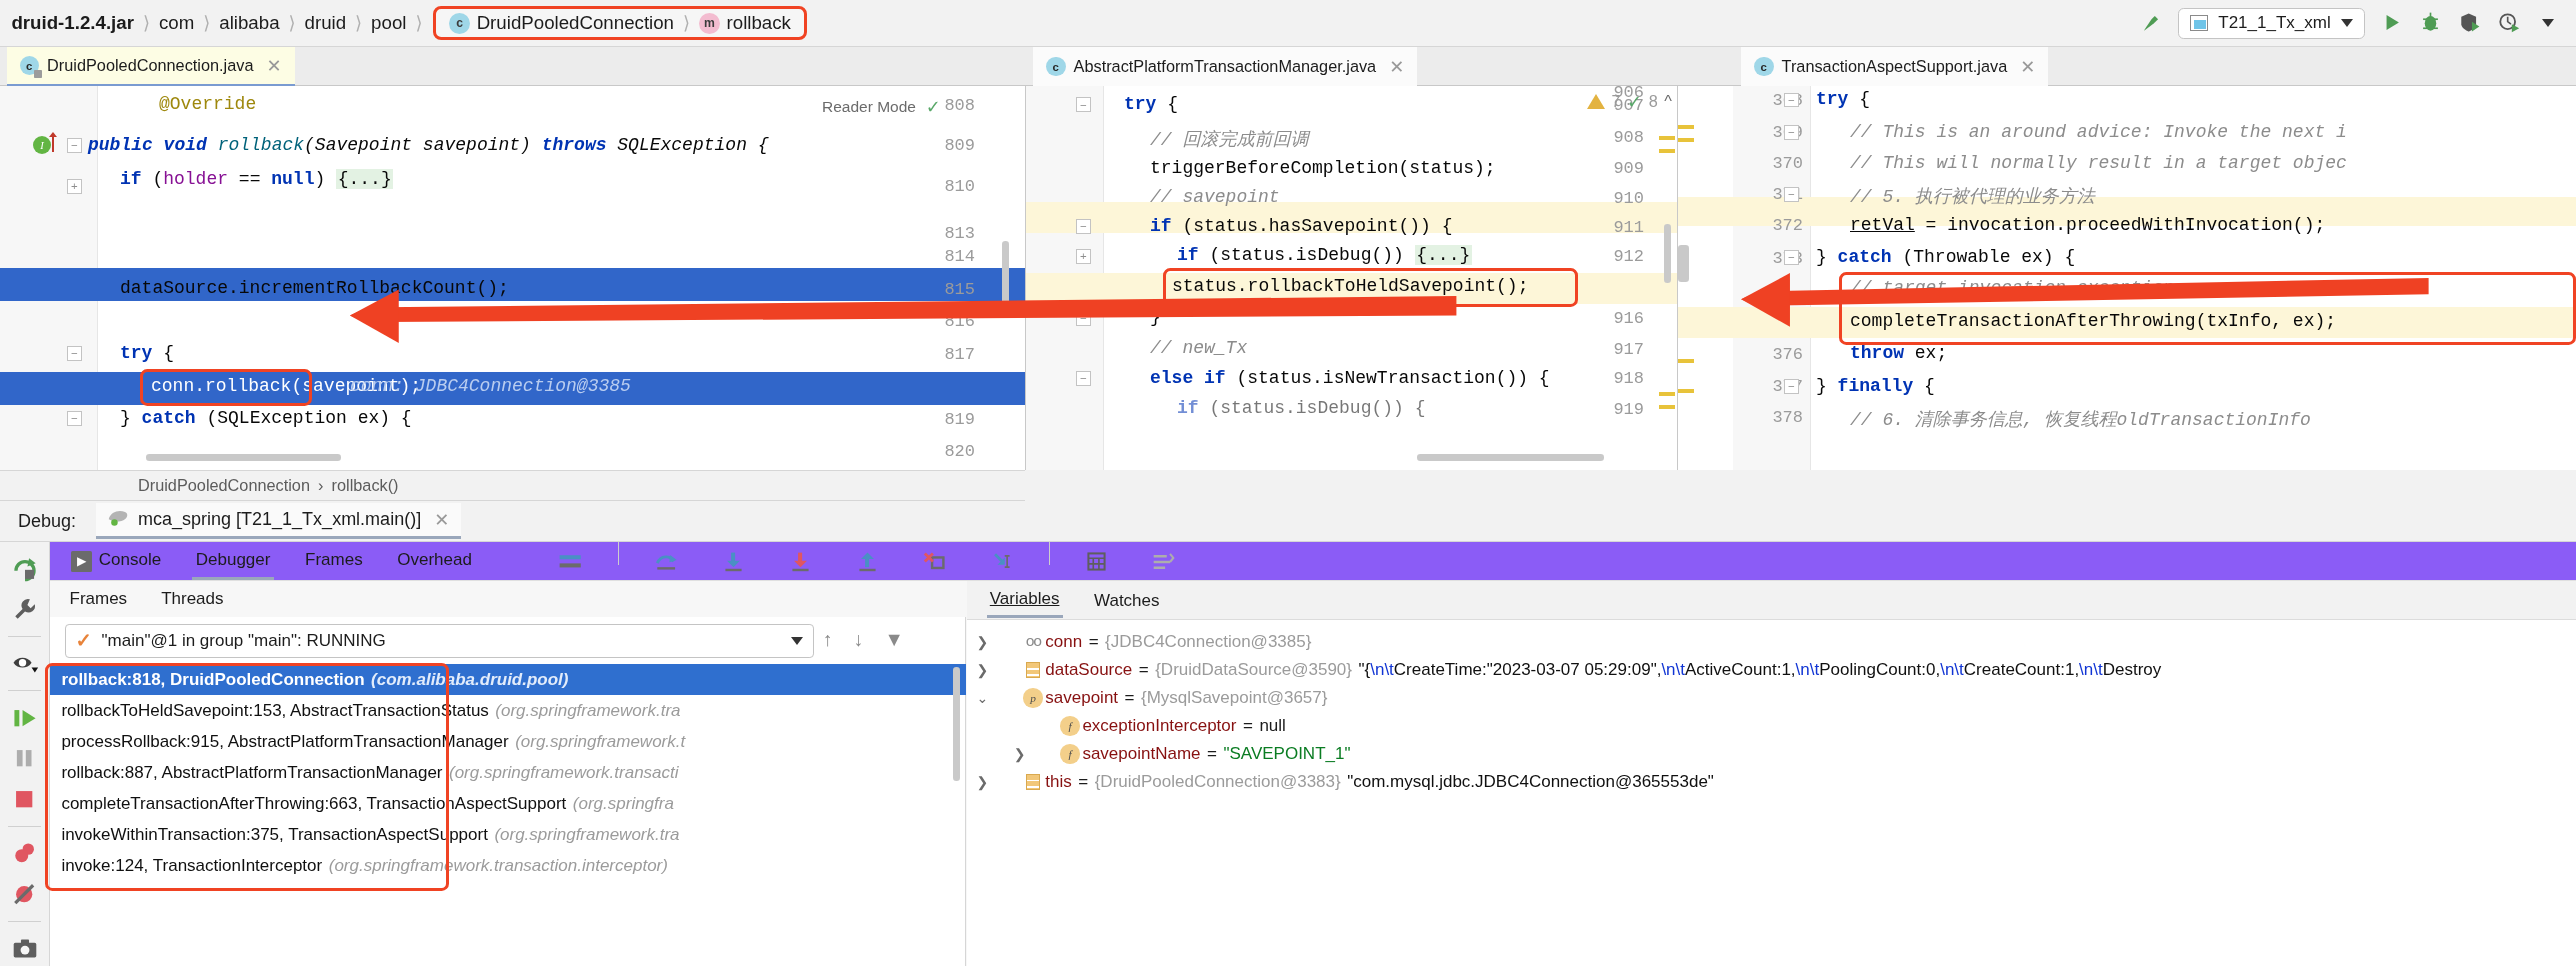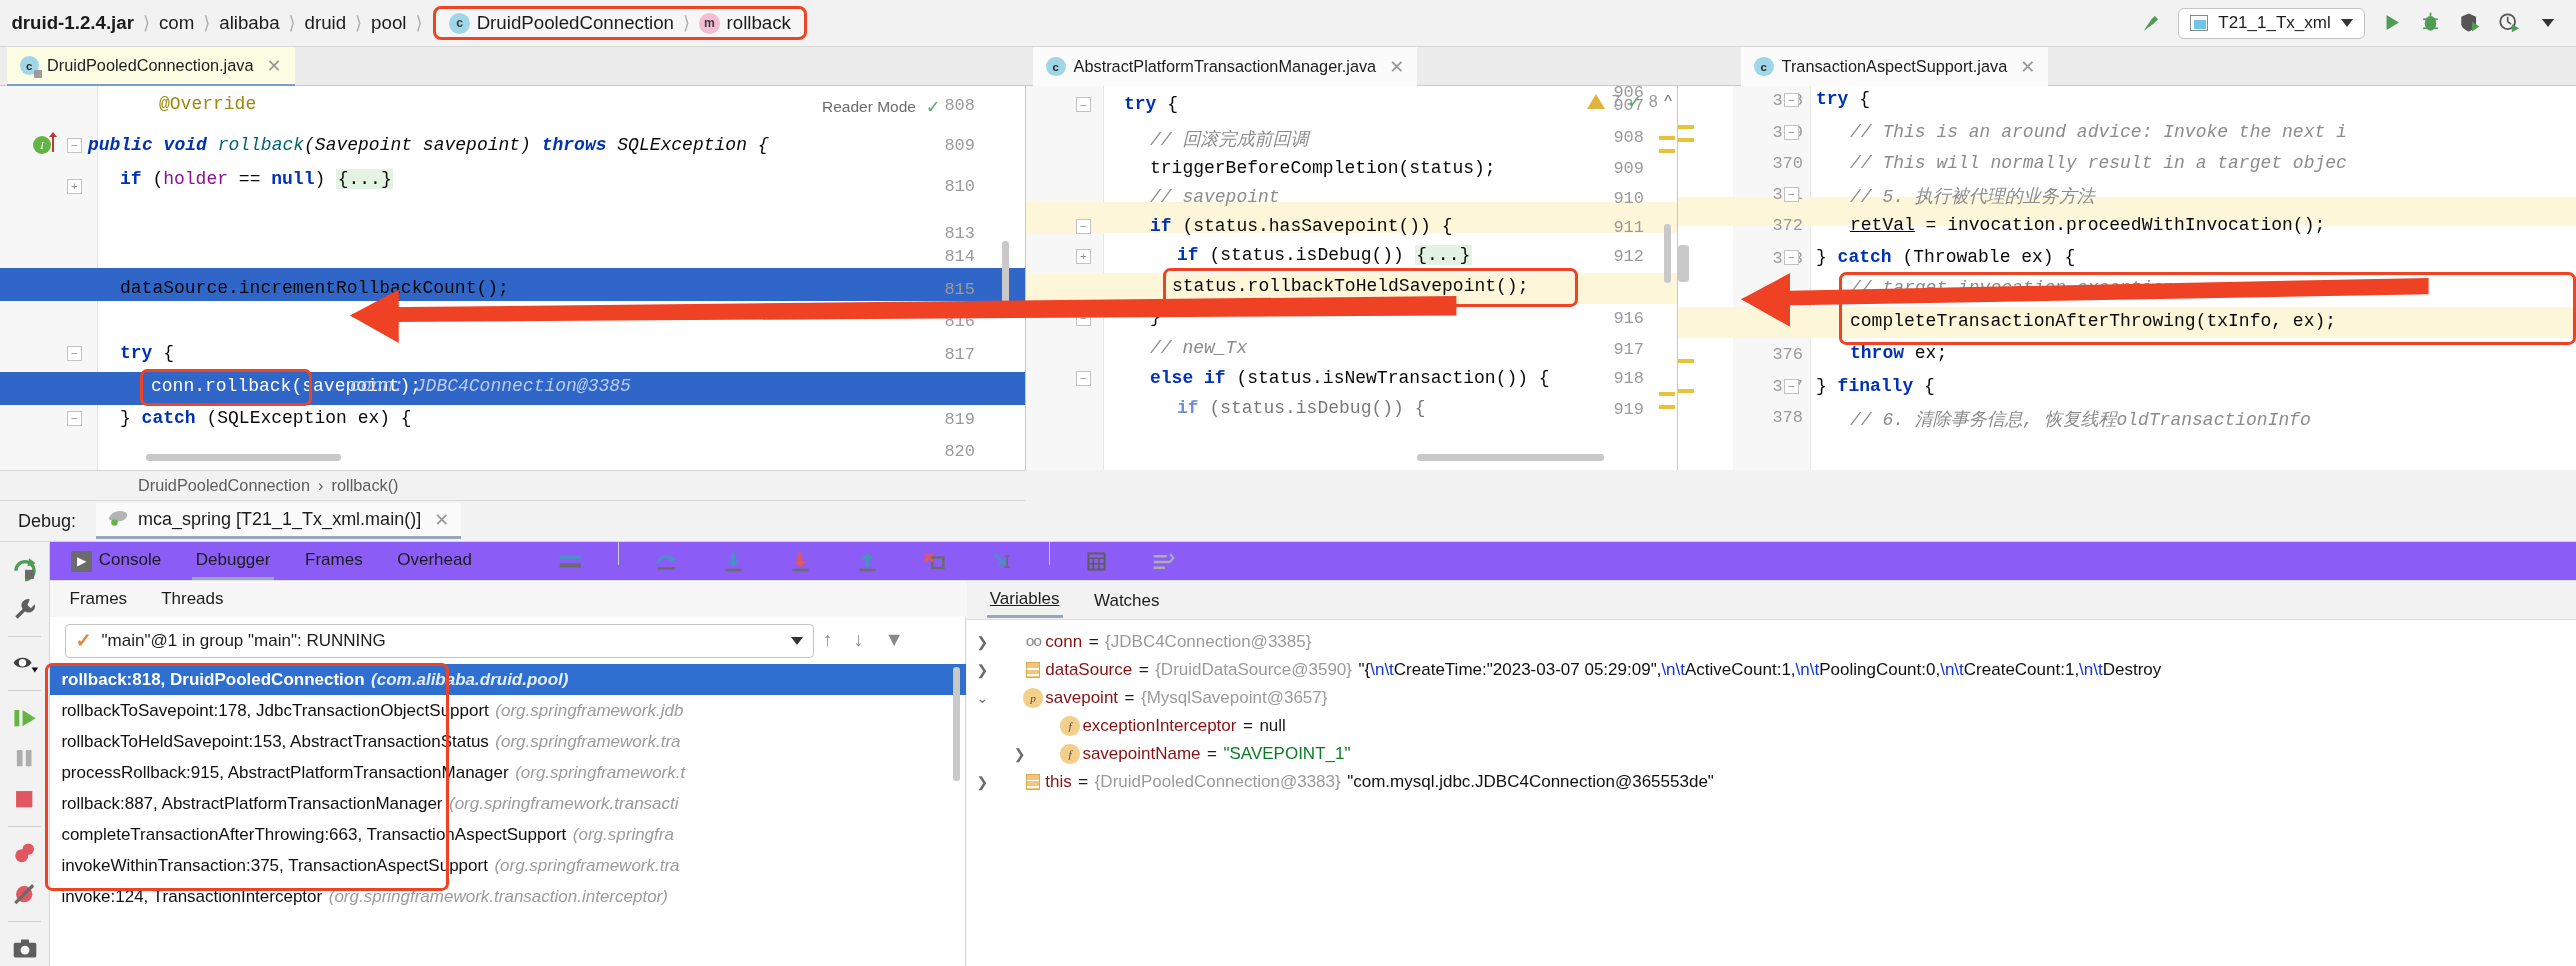--- a/index.html
+++ b/index.html
@@ -661,24 +661,20 @@
         <span>↓</span>
         <span>▼</span>
       </div>
 
       <div class="framelist">
         <div class="frame sel" style="height:31px;">
           <span style="font-weight:bold;">rollback:818, DruidPooledConnection</span>
           <span class="pkg" style="font-weight:bold;">(com.alibaba.druid.pool)</span>
         </div>
         <div class="frame" style="height:31px;">
-          <span>rollbackToSavepoint:178, JdbcTransactionObjectSupport</span>
-          <span class="pkg">(org.springframework.jdb</span>
-        </div>
-        <div class="frame" style="height:31px;">
           <span>rollbackToHeldSavepoint:153, AbstractTransactionStatus</span>
           <span class="pkg">(org.springframework.tra</span>
         </div>
         <div class="frame" style="height:31px;">
           <span>processRollback:915, AbstractPlatformTransactionManager</span>
           <span class="pkg">(org.springframework.t</span>
         </div>
         <div class="frame" style="height:31px;">
           <span>rollback:887, AbstractPlatformTransactionManager</span>
           <span class="pkg">(org.springframework.transacti</span>

